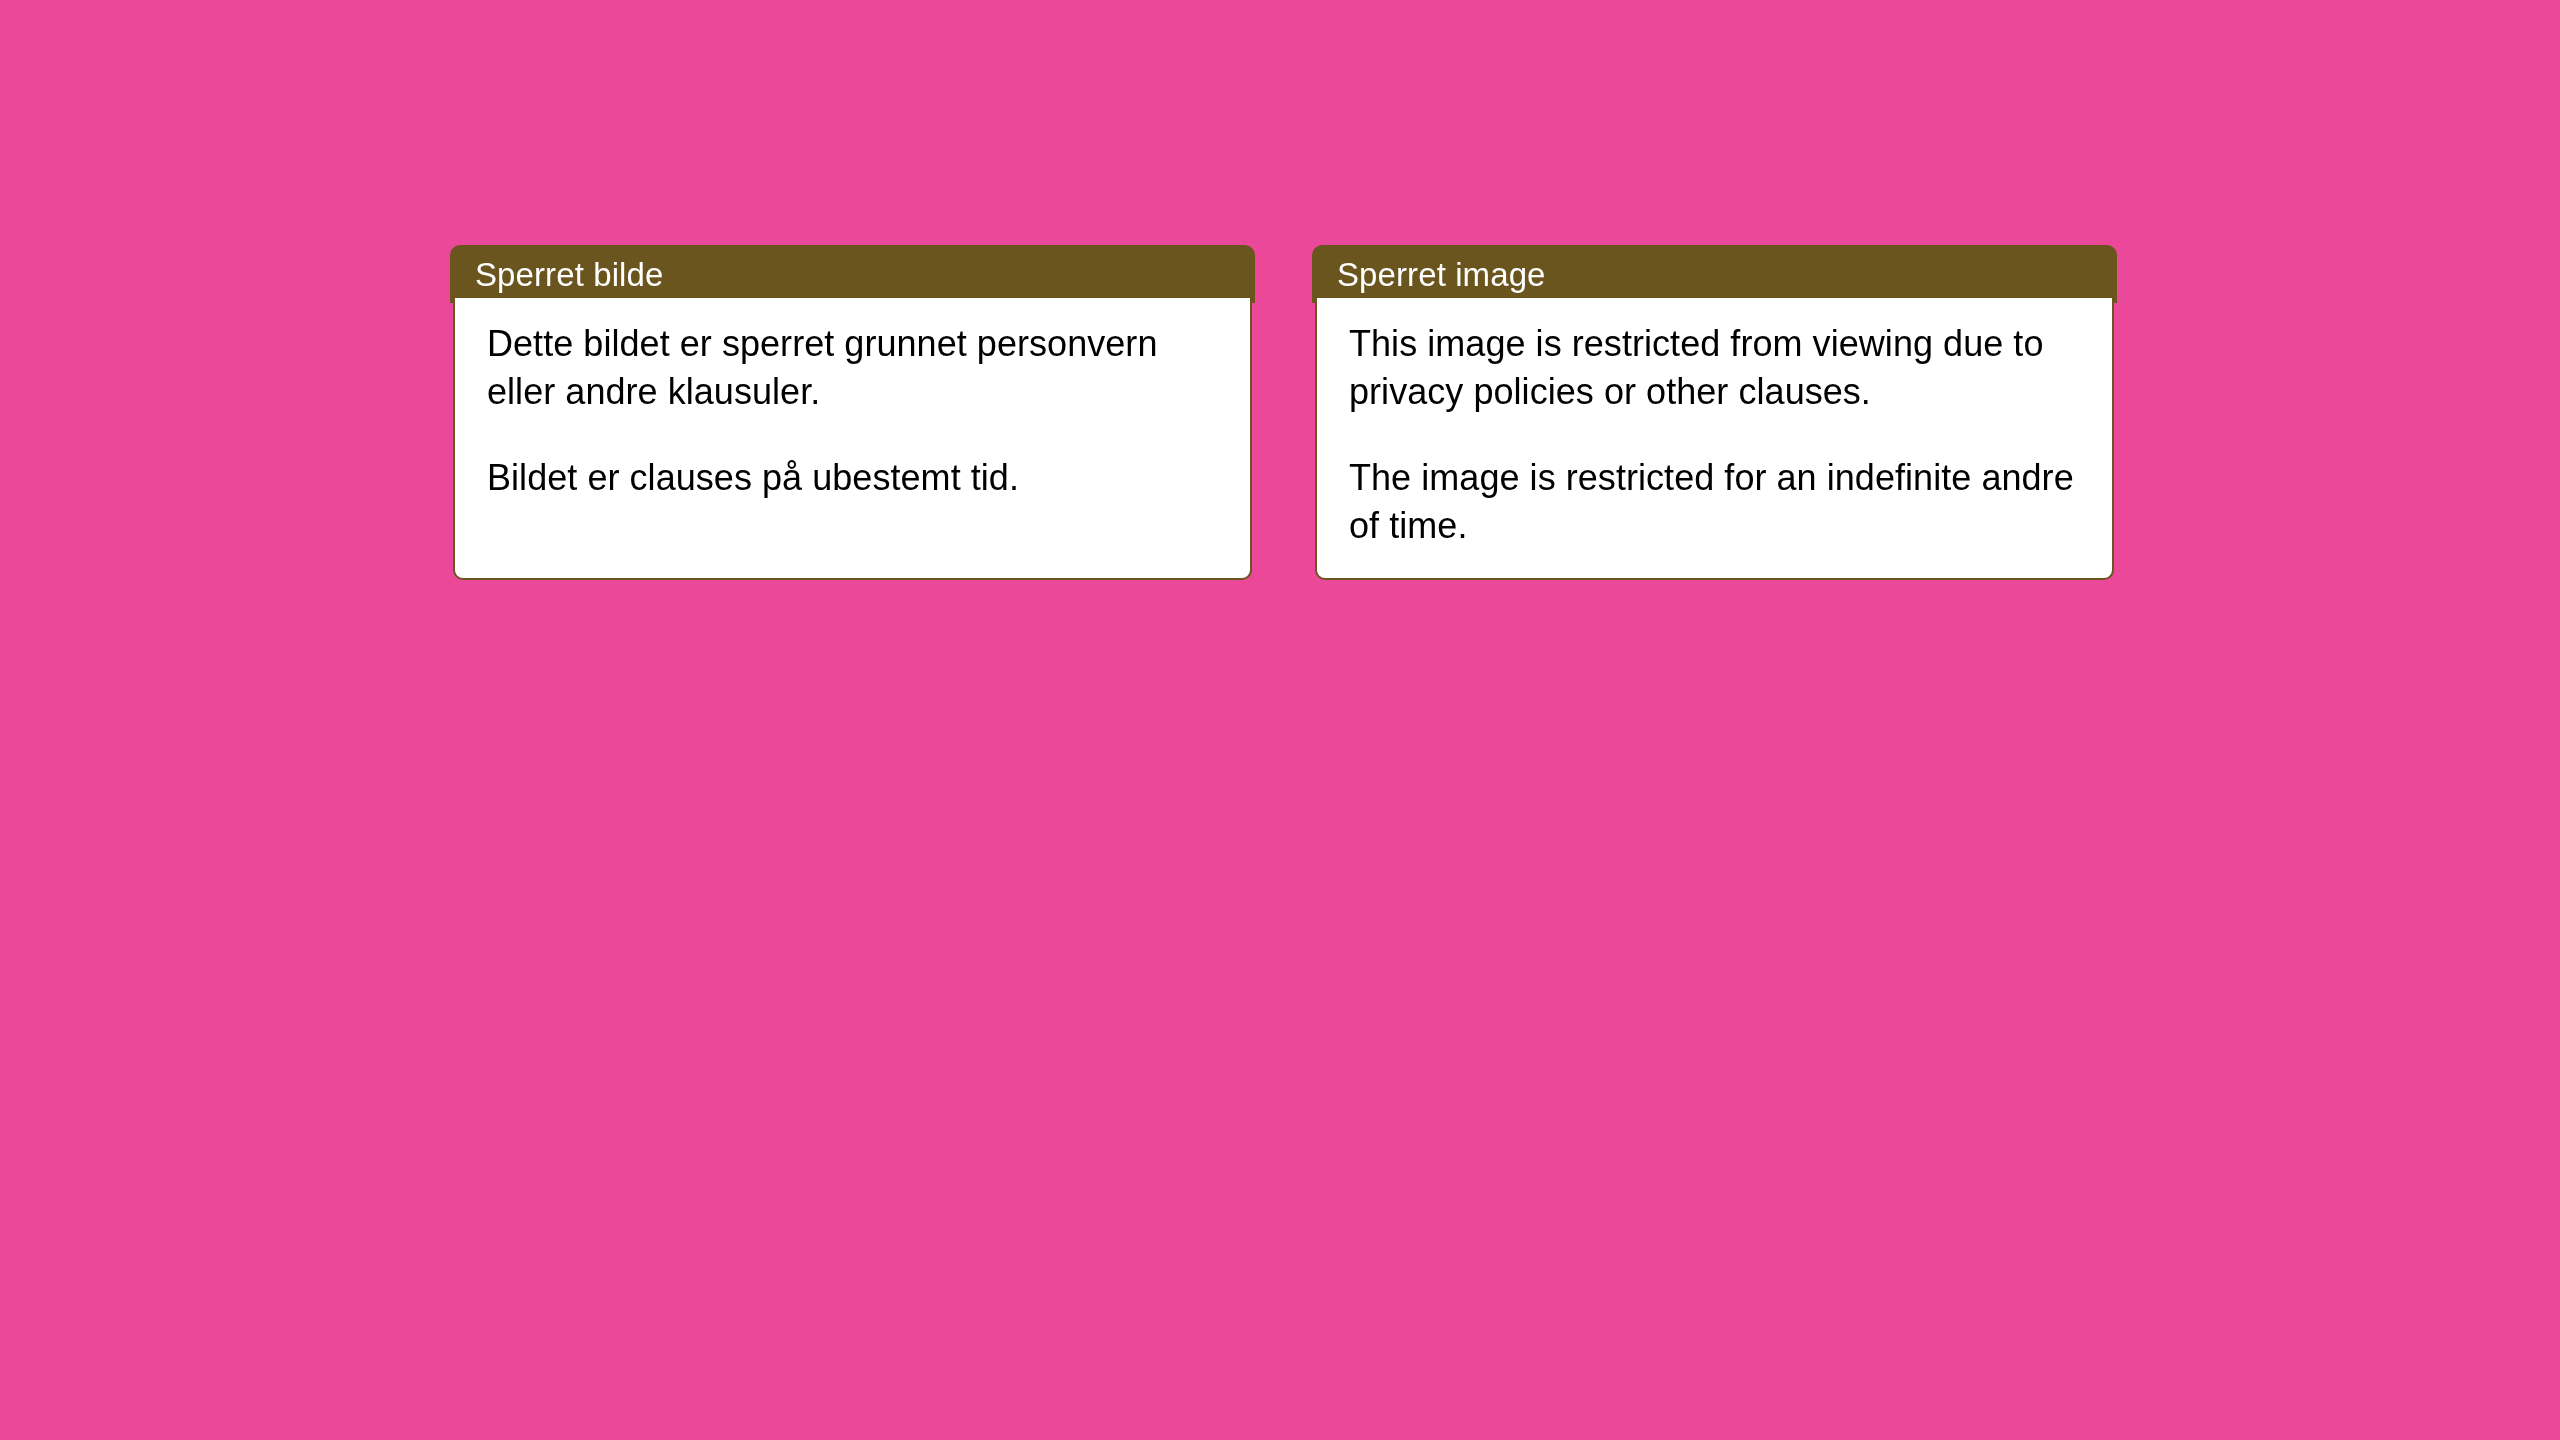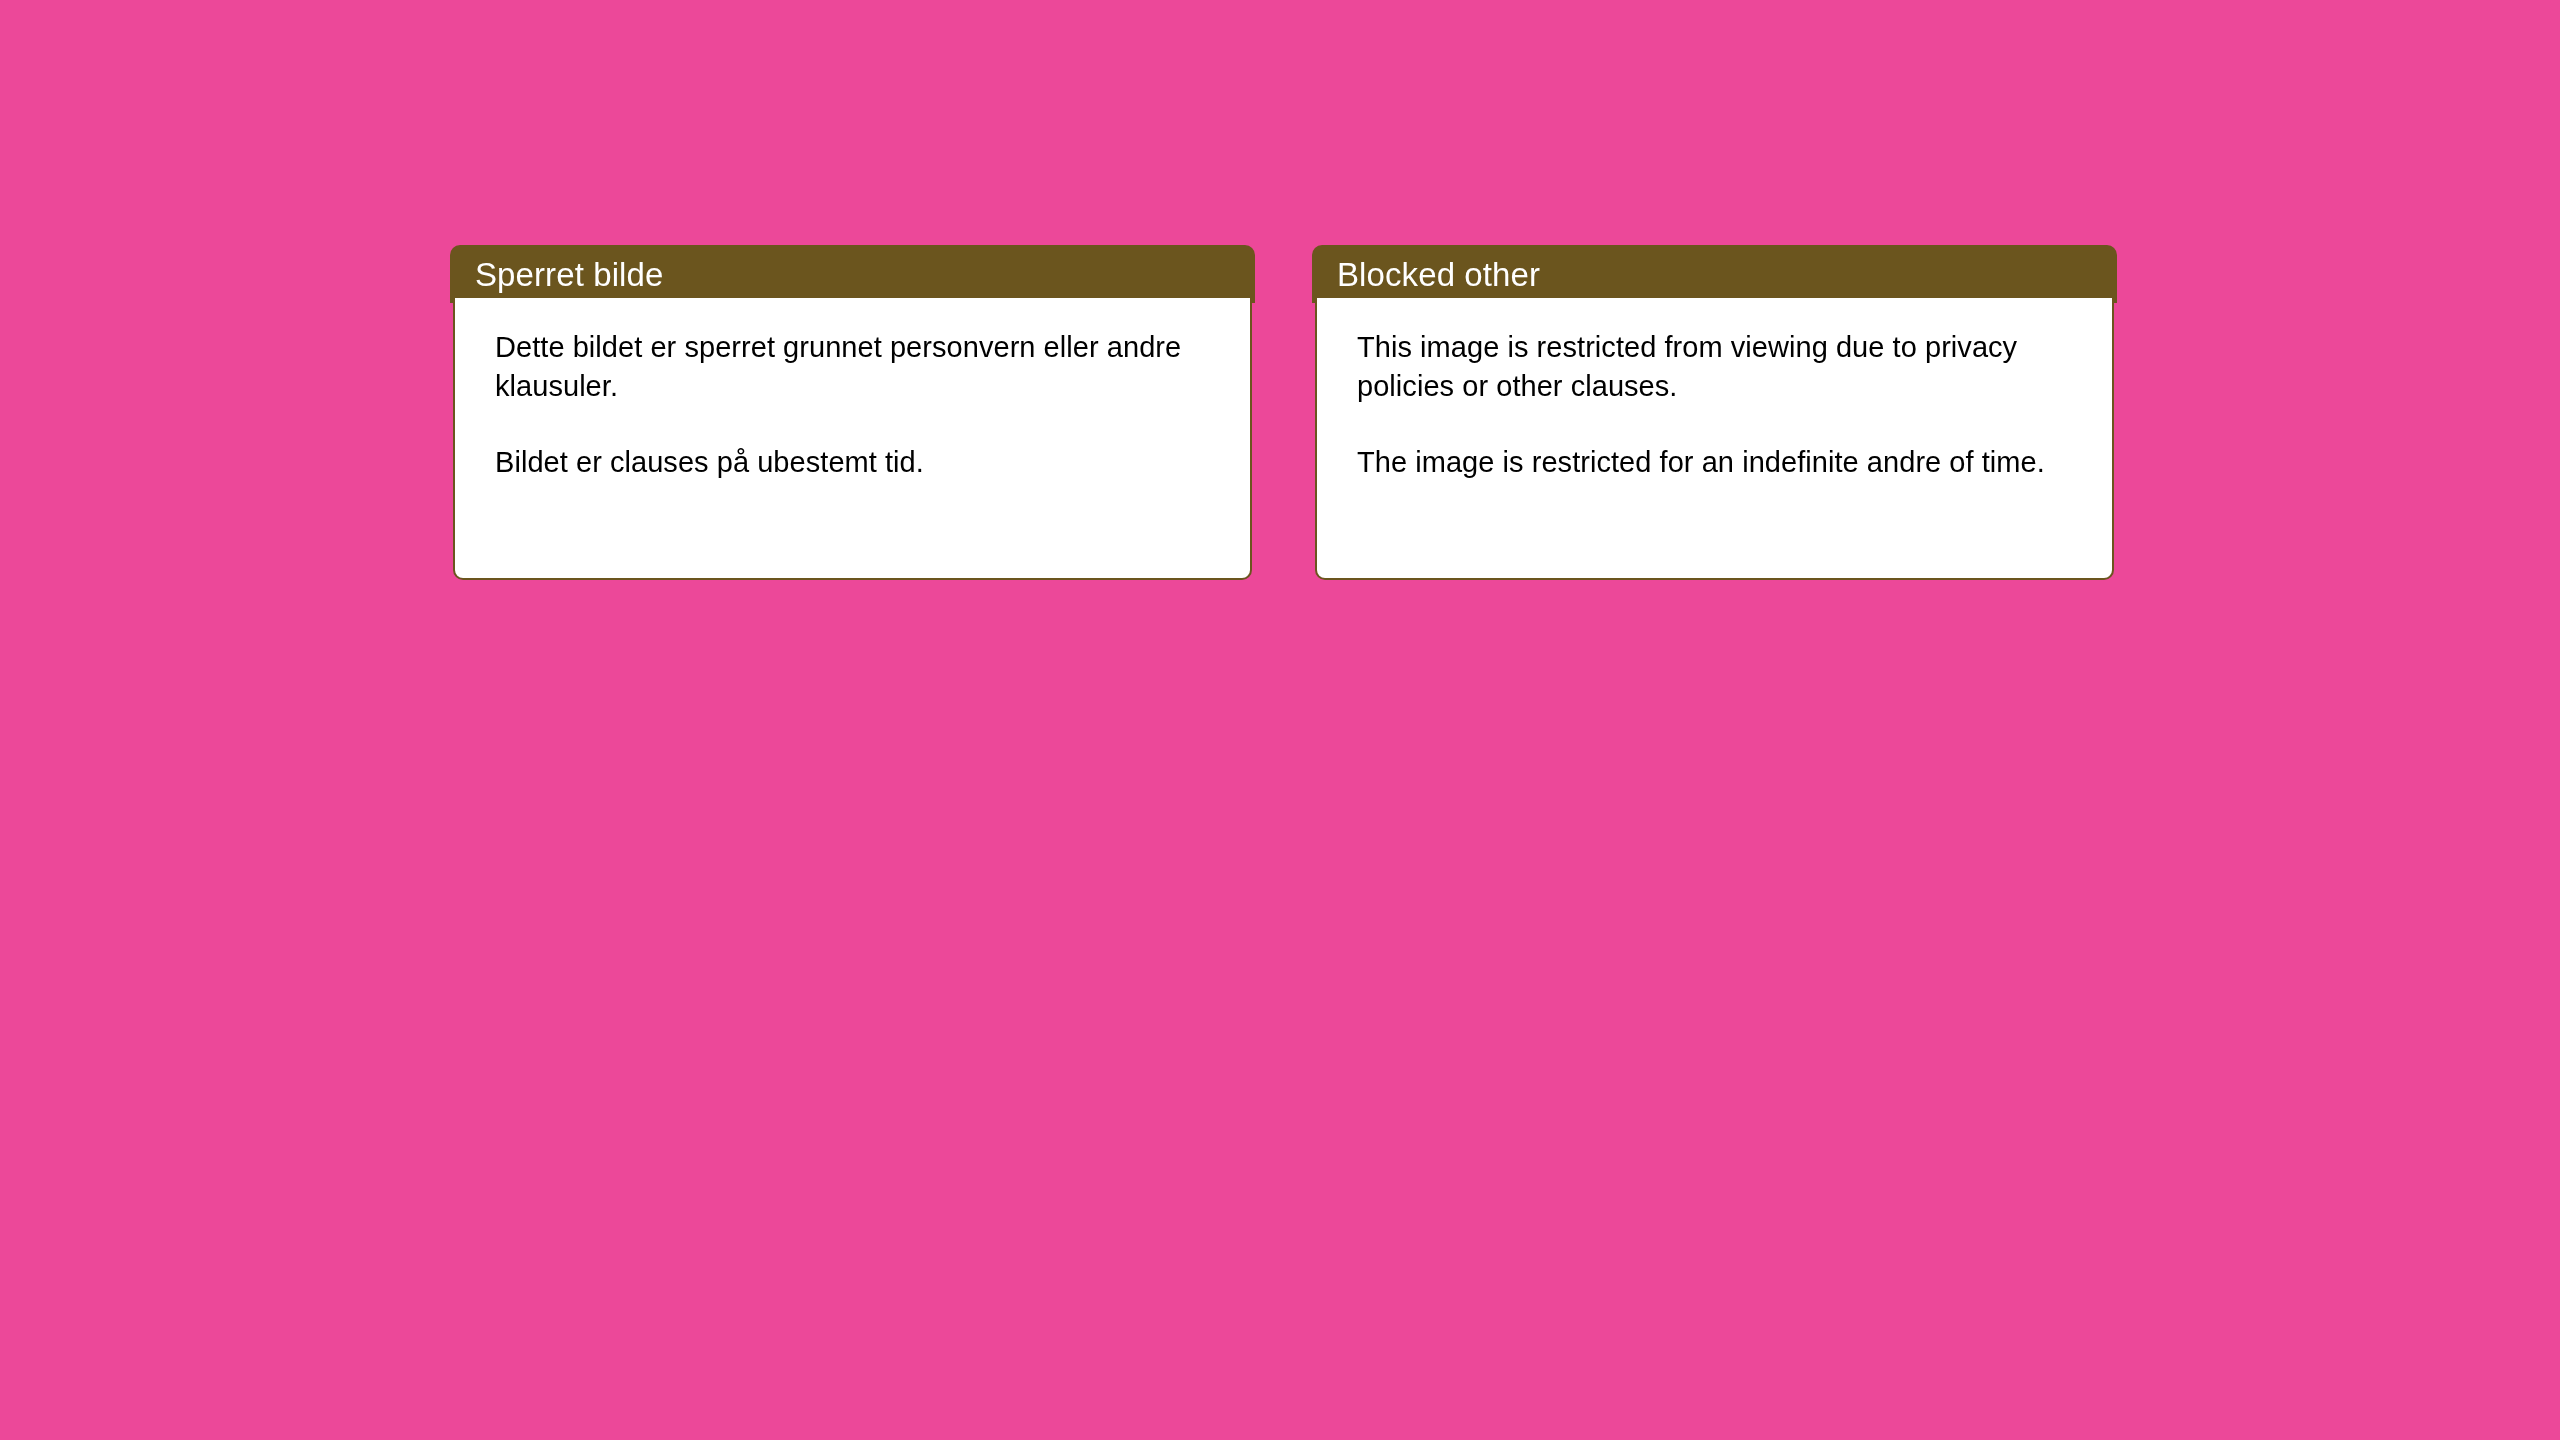--- a/index.html
+++ b/index.html
@@ -61,23 +61,23 @@
     background: #ffffff;
     border: 2px solid #6b551e;
     border-top: none;
     border-radius: 0 0 10px 10px;
     box-sizing: border-box;
     padding: 14px 24px 0 24px;
   }
 
   .notice-paragraph {
     color: #000000;
-    font-size: 29px;
+    font-size: 36px;
     line-height: 1.33;
-    margin: 16px;
+    margin: 8px;
     letter-spacing: 0.05px;
   }
 
   .notice-paragraph.spaced {
     margin-top: 38px;
   }
 
   
   #panel-no {
     left: 450px;
@@ -103,21 +103,21 @@
       <div class="notice-title">Sperret bilde</div>
     </div>
     <div class="notice-body">
       <p class="notice-paragraph">Dette bildet er sperret grunnet personvern eller andre klausuler.</p>
       <p class="notice-paragraph spaced">Bildet er clauses på ubestemt tid.</p>
     </div>
   </div>
 
   <div class="notice-panel" id="panel-en">
     <div class="notice-header">
-      <div class="notice-title">Blocked other</div>
+      <div class="notice-title">Sperret image</div>
     </div>
     <div class="notice-body">
       <p class="notice-paragraph">This image is restricted from viewing due to privacy policies or other clauses.</p>
       <p class="notice-paragraph spaced">The image is restricted for an indefinite andre of time.</p>
     </div>
   </div>
 
 </div>
 
 </body></html>

